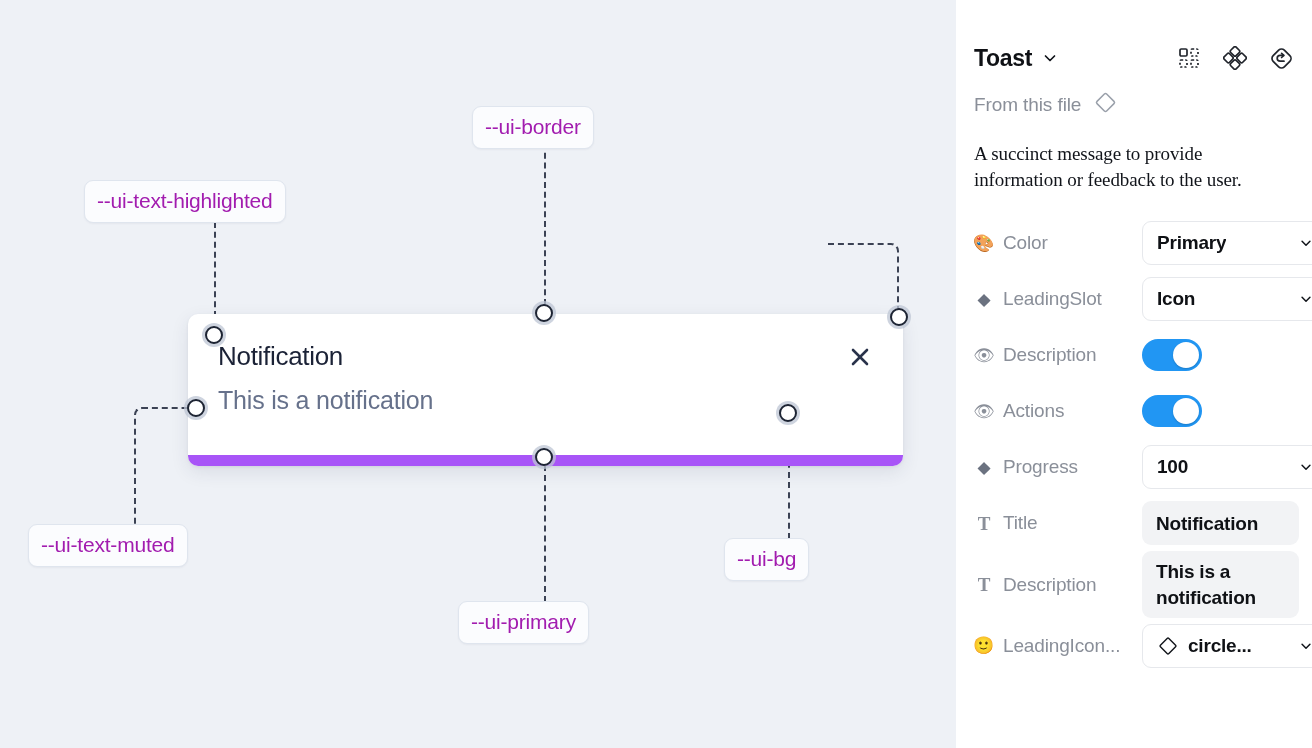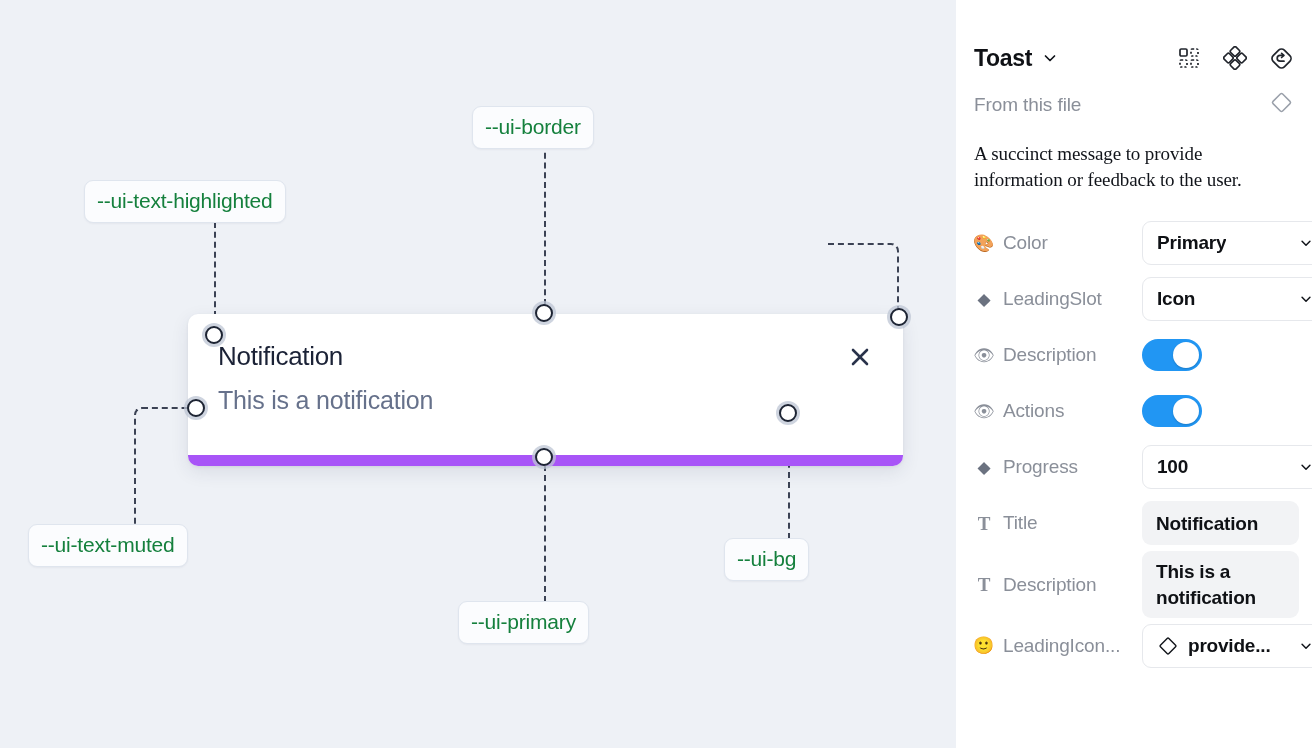--- a/index.html
+++ b/index.html
@@ -38,21 +38,21 @@
     border-left: 2px dashed #3b4254;
     border-top-left-radius: 8px;
   }
 
   
   .token-pill {
     position: absolute;
     background: #fbfcfe;
     border: 1.5px solid #dfe5ee;
     border-radius: 9px;
-    color: #15803d;
+    color: #a21caf;
     font-size: 21px;
     line-height: 1;
     padding: 9px 12px 11px 12px;
     white-space: nowrap;
     letter-spacing: -0.2px;
     box-shadow: 0 1px 2px rgba(30,40,70,0.05);
   }
 
   
   .handle {
@@ -116,21 +116,20 @@
   }
   #panel-title-caret { margin-left: 10px; display: flex; align-items: center; cursor: pointer; }
   #panel-header-actions {
     margin-left: auto; display: flex; align-items: center; gap: 20px;
   }
   .hdr-icon { width: 26px; height: 26px; display: flex; align-items: center; justify-content: center; cursor: pointer; }
 
   #from-file-row {
     display: flex; align-items: center; gap: 12px;
     margin-top: 4px;
-    justify-content: space-between;
   }
   #from-file-label { font-size: 19px; color: #8a8f99; letter-spacing: -0.1px; }
 
   #panel-desc {
     margin-top: 22px;
     font-size: 19px; color: #11141a; line-height: 1.38;
     letter-spacing: -0.1px;
     font-family: Liberation Serif, serif;
   }
 
@@ -408,21 +407,21 @@
           <span class="prop-ico">🙂</span>
           <span>LeadingIcon...</span>
         </div>
         <div class="prop-ctl">
           <div class="select-box">
             <span class="select-diamond">
               <svg width="22" height="22" viewBox="0 0 25 25" fill="none" stroke="#11141a" stroke-width="1.6" stroke-linejoin="round">
                 <rect x="5.7" y="5.7" width="13.6" height="13.6" rx="1.4" transform="rotate(45 12.5 12.5)"></rect>
               </svg>
             </span>
-            <span class="select-val">provide...</span>
+            <span class="select-val">circle...</span>
             <span class="select-caret">
               <svg width="14" height="14" viewBox="0 0 16 16" fill="none" stroke="#11141a" stroke-width="1.7" stroke-linecap="round" stroke-linejoin="round">
                   <polyline points="3.5,6 8,10.5 12.5,6"></polyline>
                 </svg>
             </span>
           </div>
         </div>
       </div>
 
     </div>

